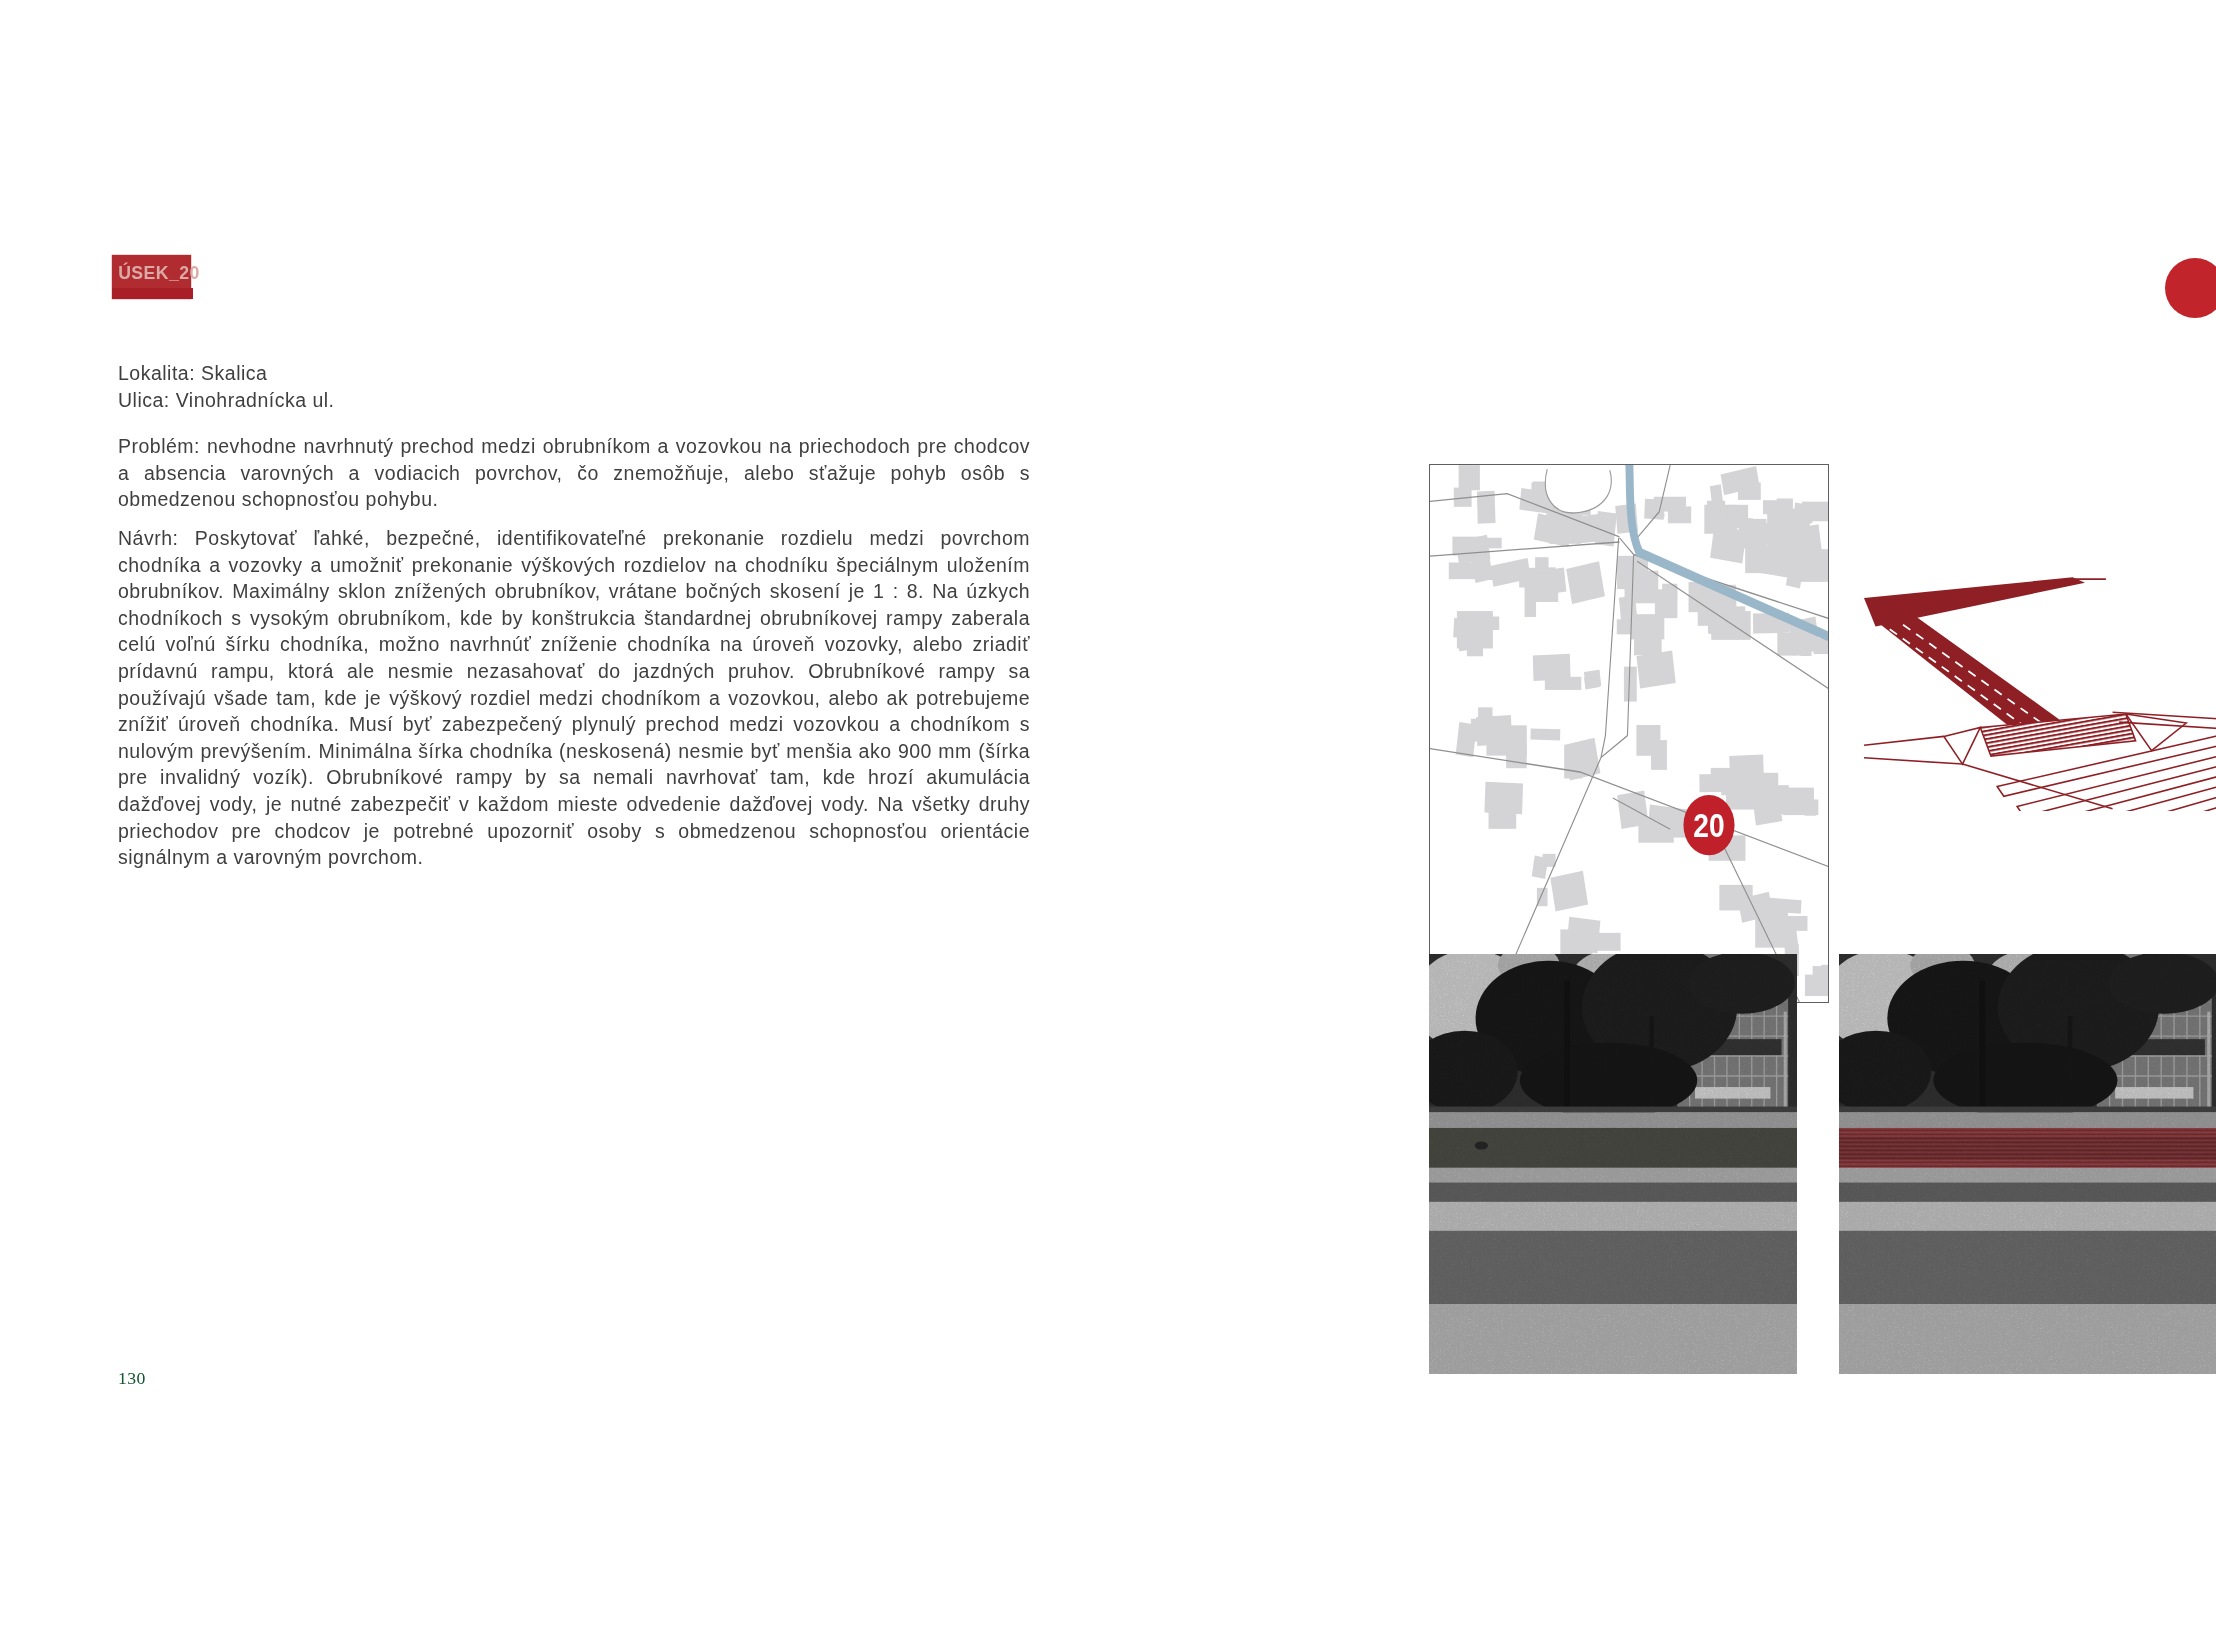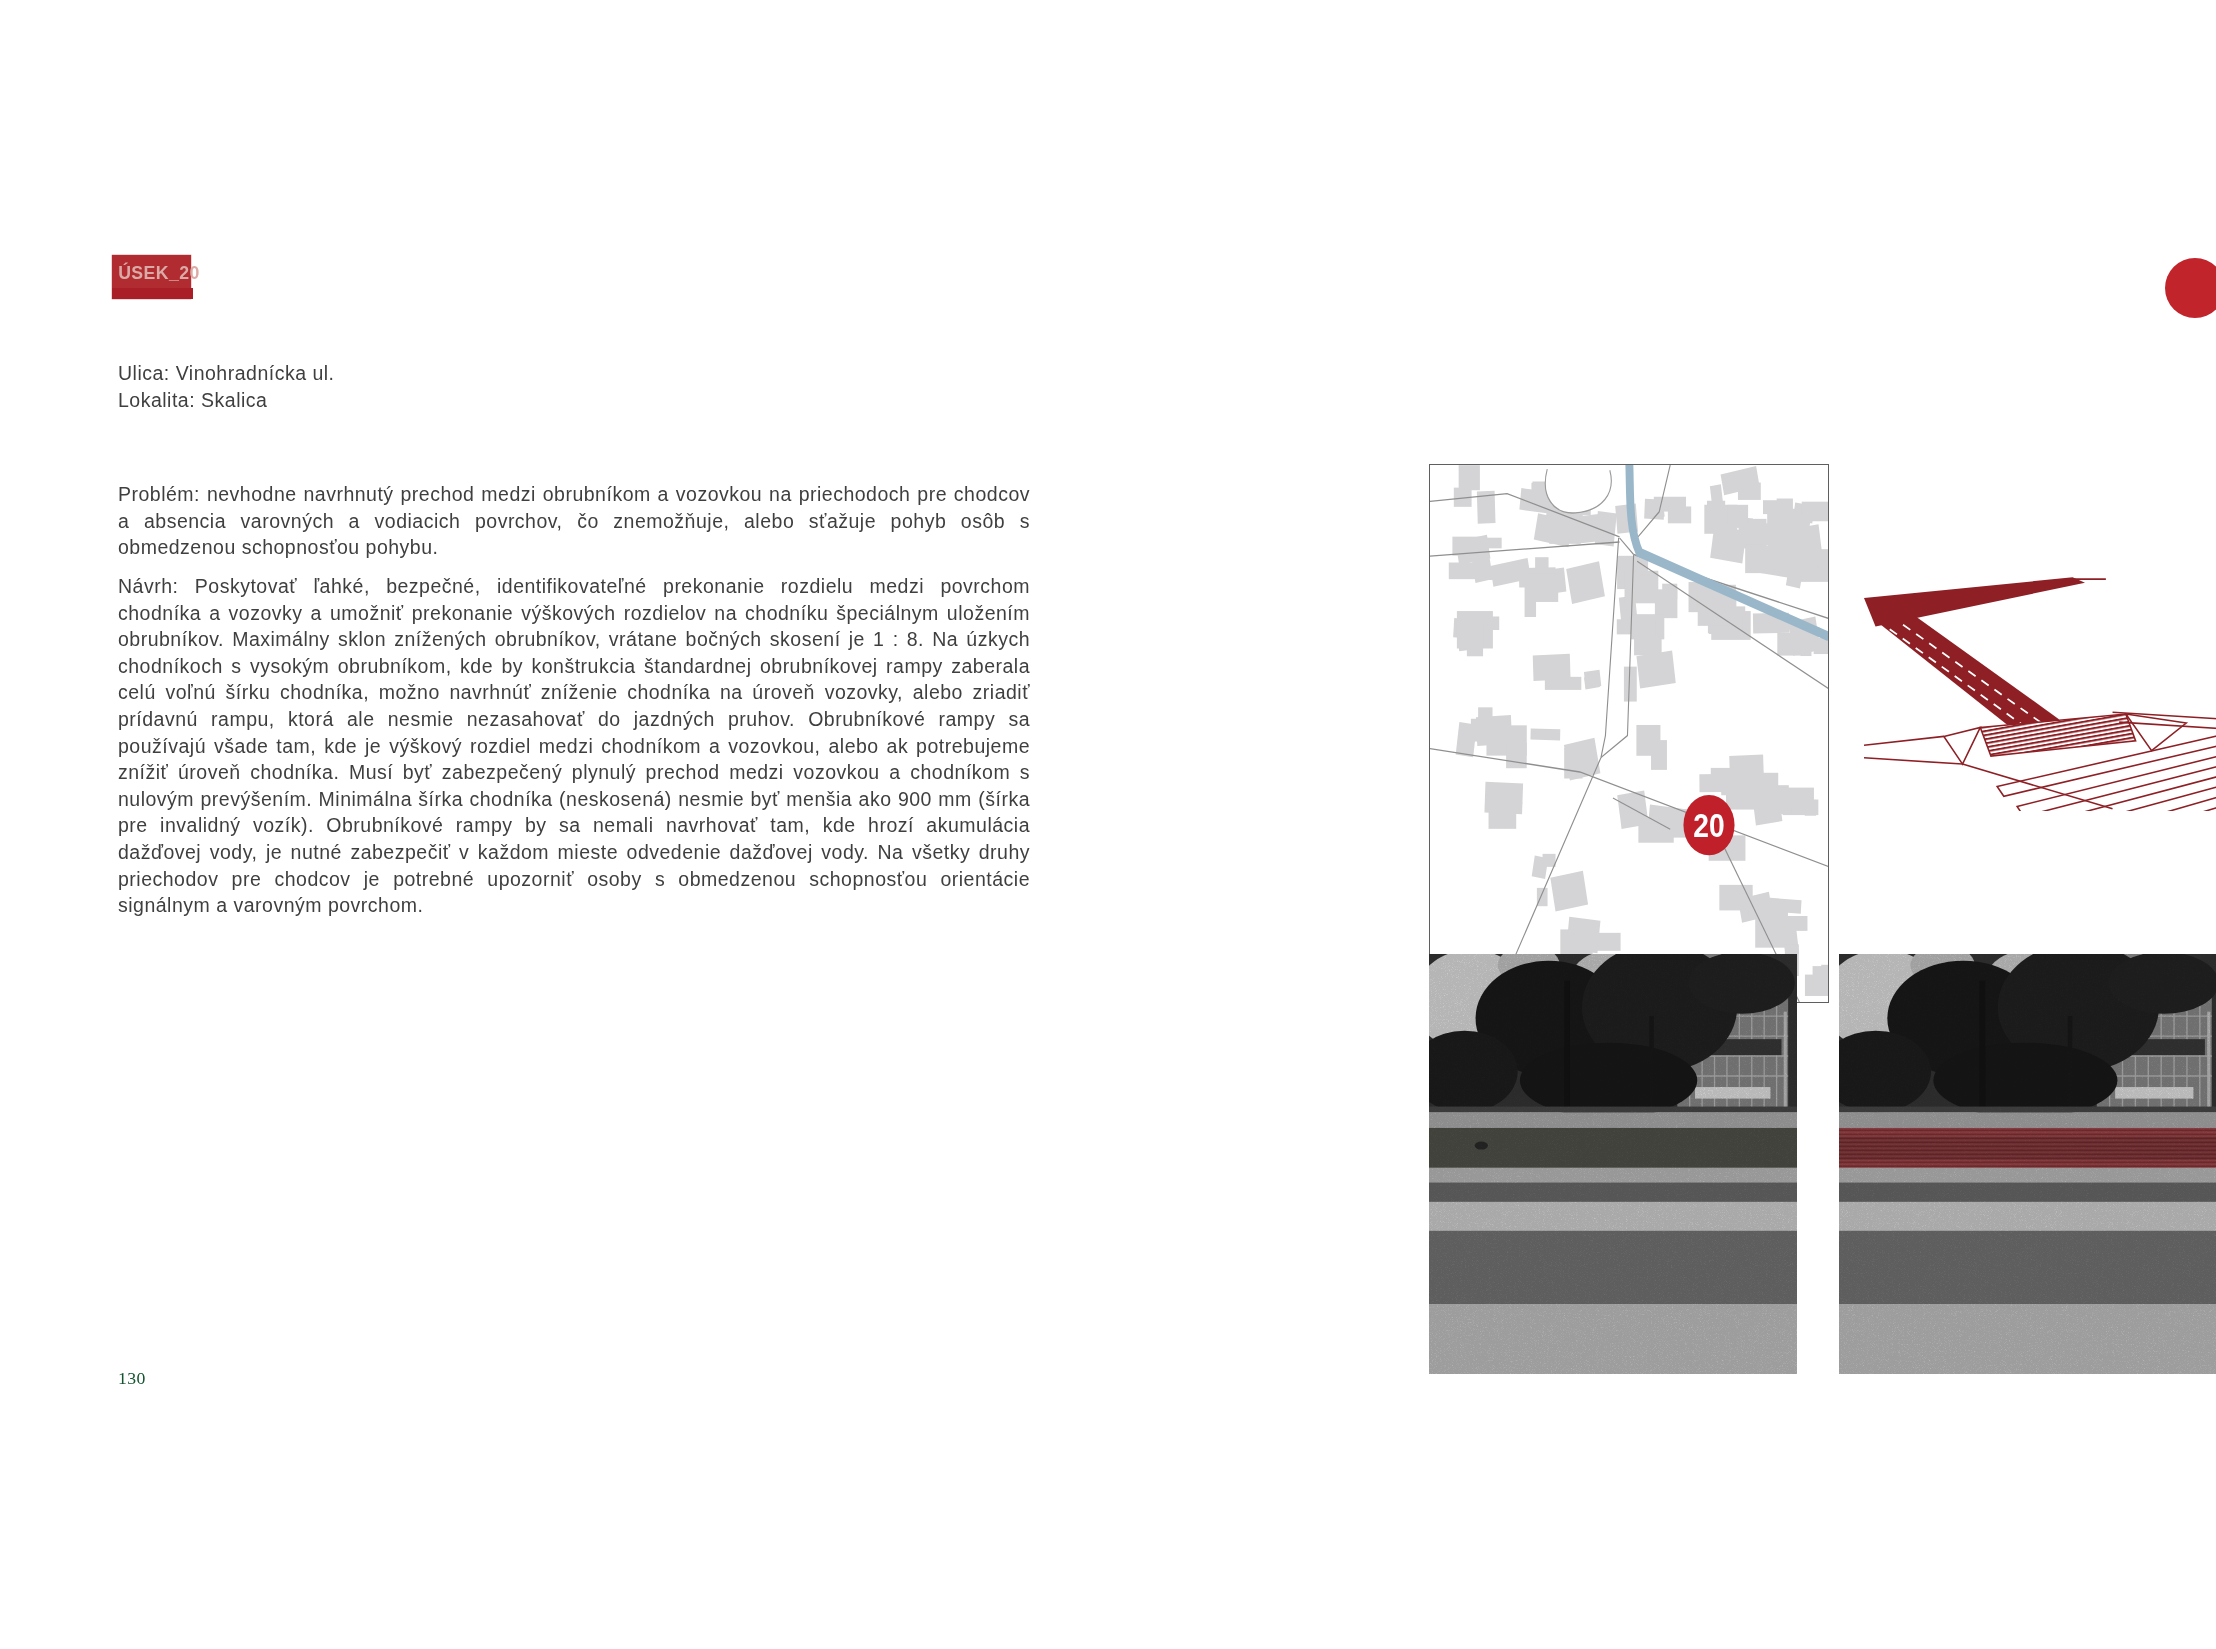--- a/index.html
+++ b/index.html
@@ -8,21 +8,21 @@
 
   .section-label{position:absolute;left:112px;top:255px;width:79px;height:44px;
     background:#b02c31;box-shadow:0 0 0 0.2px #b02c31;}
   .section-label::after{content:"";position:absolute;left:0;right:-1.8px;bottom:0;height:11.5px;background:#aa1f27;}
   .section-label span{position:absolute;left:6.2px;top:0;height:35px;line-height:36px;
     font-size:17.7px;letter-spacing:0.4px;color:#dcaaa6;font-weight:600;text-align:right;}
 
   .textcol{position:absolute;left:118px;top:360px;width:912px;color:#3f3f3f;
     font-size:19.5px;line-height:26.6px;letter-spacing:0.5px;text-align:justify;}
   .textcol p{margin:0;}
-  .textcol p.para-problem{margin-top:68px;}
+  .textcol p.para-problem{margin-top:20px;}
   .textcol p.para-navrh{margin-top:12px;}
 
   .pagenum{position:absolute;left:118px;top:1368px;font-size:17.7px;color:#14532d;letter-spacing:0.4px;font-family:Liberation Serif, serif;}
 
   .map-frame{position:absolute;left:1429px;top:464px;width:400px;height:539px;
     border:0.9px solid #5f5f5f;box-sizing:border-box;background:#fff;overflow:hidden;}
   .map-frame svg{display:block;width:100%;height:100%;}
 
   .drawing{position:absolute;left:1864px;top:572px;width:395px;height:239px;}
   .drawing svg{display:block;width:100%;height:100%;overflow:hidden;}
@@ -94,22 +94,22 @@
   </defs>
 </svg>
 
 <div class="sheet">
 
   <div class="section-label">
     <span>ÚSEK_20</span>
   </div>
 
   <div class="textcol">
+    <p>Lokalita: Skalica</p>
     <p>Ulica: Vinohradnícka ul.</p>
-    <p>Lokalita: Skalica</p>
     <p class="para-problem">Problém: nevhodne navrhnutý prechod medzi obrubníkom a vozovkou na priechodoch pre chodcov a absencia varovných a vodiacich povrchov, čo znemožňuje, alebo sťažuje pohyb osôb s obmedzenou schopnosťou pohybu.</p>
     <p class="para-navrh">Návrh: Poskytovať ľahké, bezpečné, identifikovateľné prekonanie rozdielu medzi povrchom chodníka a vozovky a umožniť prekonanie výškových rozdielov na chodníku špeciálnym uložením obrubníkov. Maximálny sklon znížených obrubníkov, vrátane bočných skosení je 1 : 8. Na úzkych chodníkoch s vysokým obrubníkom, kde by konštrukcia štandardnej obrubníkovej rampy zaberala celú voľnú šírku chodníka, možno navrhnúť zníženie chodníka na úroveň vozovky, alebo zriadiť prídavnú rampu, ktorá ale nesmie nezasahovať do jazdných pruhov. Obrubníkové rampy sa používajú všade tam, kde je výškový rozdiel medzi chodníkom a vozovkou, alebo ak potrebujeme znížiť úroveň chodníka. Musí byť zabezpečený plynulý prechod medzi vozovkou a chodníkom s nulovým prevýšením. Minimálna šírka chodníka (neskosená) nesmie byť menšia ako 900 mm (šírka pre invalidný vozík). Obrubníkové rampy by sa nemali navrhovať tam, kde hrozí akumulácia dažďovej vody, je nutné zabezpečiť v každom mieste odvedenie dažďovej vody. Na všetky druhy priechodov pre chodcov je potrebné upozorniť osoby s obmedzenou schopnosťou orientácie signálnym a varovným povrchom.</p>
   </div>
 
   <div class="pagenum">130</div>
 
   <div class="map-frame">
     <svg viewBox="0 0 903 1032" preserveAspectRatio="none">
       <rect width="903" height="1032" fill="#ffffff"></rect>
       <g id="bldgs">

